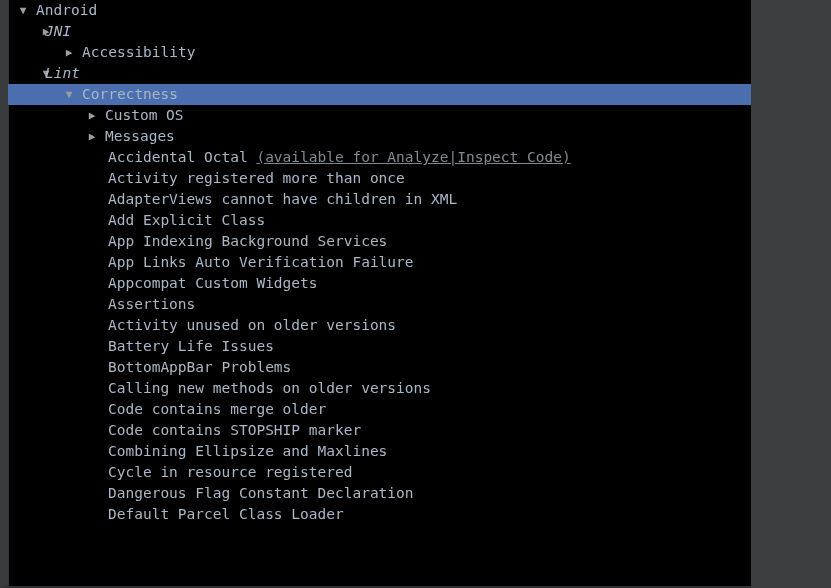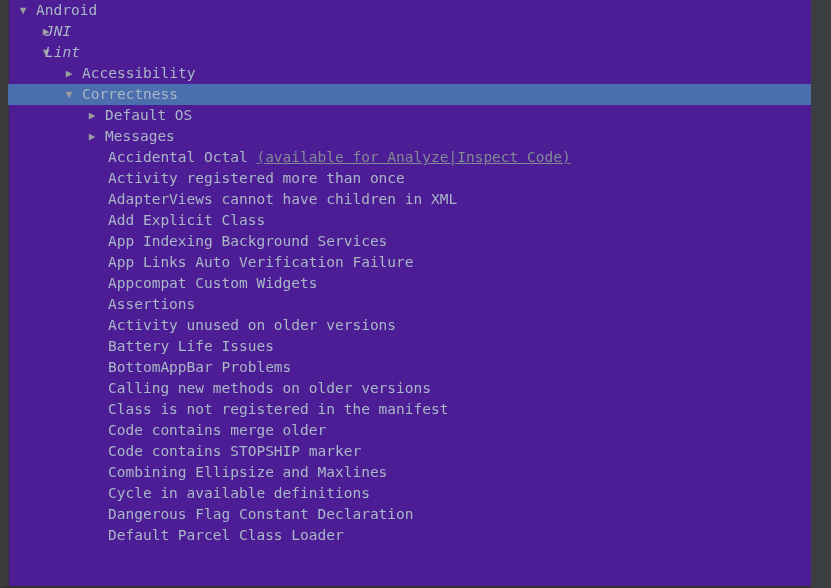--- a/index.html
+++ b/index.html
@@ -9,23 +9,23 @@
   }
   body {
     width: 831px;
     height: 588px;
     overflow: hidden;
     font-family: "DejaVu Sans Mono", "Liberation Mono", monospace;
   }
 
   #tree-panel {
     position: relative;
-    width: 811px;
+    width: 751px;
     height: 588px;
-    background: #4c1d95;
+    background: #000000;
     box-sizing: border-box;
     border-left: 8px solid #393b3d;
     border-bottom: 2px solid #2e3032;
     overflow: hidden;
   }
   
   #gutter-divider {
     position: absolute;
     left: 0;
     top: 0;
@@ -100,35 +100,35 @@
   <div id="gutter-divider"></div>
   <ul id="tree-rows">
       <li class="tree-row lvl0">
         <span class="twisty expanded"></span>
         <span class="row-label">Android</span>
       </li>
       <li class="tree-row lvl1">
         <span class="twisty collapsed"></span>
         <span class="row-label">JNI</span>
       </li>
+      <li class="tree-row lvl2">
+        <span class="twisty collapsed"></span>
+        <span class="row-label">Accessibility</span>
+      </li>
       <li class="tree-row lvl1">
         <span class="twisty expanded"></span>
         <span class="row-label">Lint</span>
-      </li>
-      <li class="tree-row lvl2">
-        <span class="twisty collapsed"></span>
-        <span class="row-label">Accessibility</span>
       </li>
       <li class="tree-row lvl2 selected">
         <span class="twisty expanded"></span>
         <span class="row-label">Correctness</span>
       </li>
       <li class="tree-row lvl3">
         <span class="twisty collapsed"></span>
-        <span class="row-label">Default OS</span>
+        <span class="row-label">Custom OS</span>
       </li>
       <li class="tree-row lvl3">
         <span class="twisty collapsed"></span>
         <span class="row-label">Messages</span>
       </li>
       <li class="tree-row lvl4">
         <span class="row-label">Accidental Octal <span class="dim">(available for Analyze|Inspect Code)</span></span>
       </li>
       <li class="tree-row lvl4">
         <span class="row-label">Activity registered more than once</span>
@@ -157,33 +157,30 @@
       <li class="tree-row lvl4">
         <span class="row-label">Battery Life Issues</span>
       </li>
       <li class="tree-row lvl4">
         <span class="row-label">BottomAppBar Problems</span>
       </li>
       <li class="tree-row lvl4">
         <span class="row-label">Calling new methods on older versions</span>
       </li>
       <li class="tree-row lvl4">
-        <span class="row-label">Class is not registered in the manifest</span>
-      </li>
-      <li class="tree-row lvl4">
         <span class="row-label">Code contains merge older</span>
       </li>
       <li class="tree-row lvl4">
         <span class="row-label">Code contains STOPSHIP marker</span>
       </li>
       <li class="tree-row lvl4">
         <span class="row-label">Combining Ellipsize and Maxlines</span>
       </li>
       <li class="tree-row lvl4">
-        <span class="row-label">Cycle in available definitions</span>
+        <span class="row-label">Cycle in resource registered</span>
       </li>
       <li class="tree-row lvl4">
         <span class="row-label">Dangerous Flag Constant Declaration</span>
       </li>
       <li class="tree-row lvl4">
         <span class="row-label">Default Parcel Class Loader</span>
       </li>
     </ul>
 </div>
 

